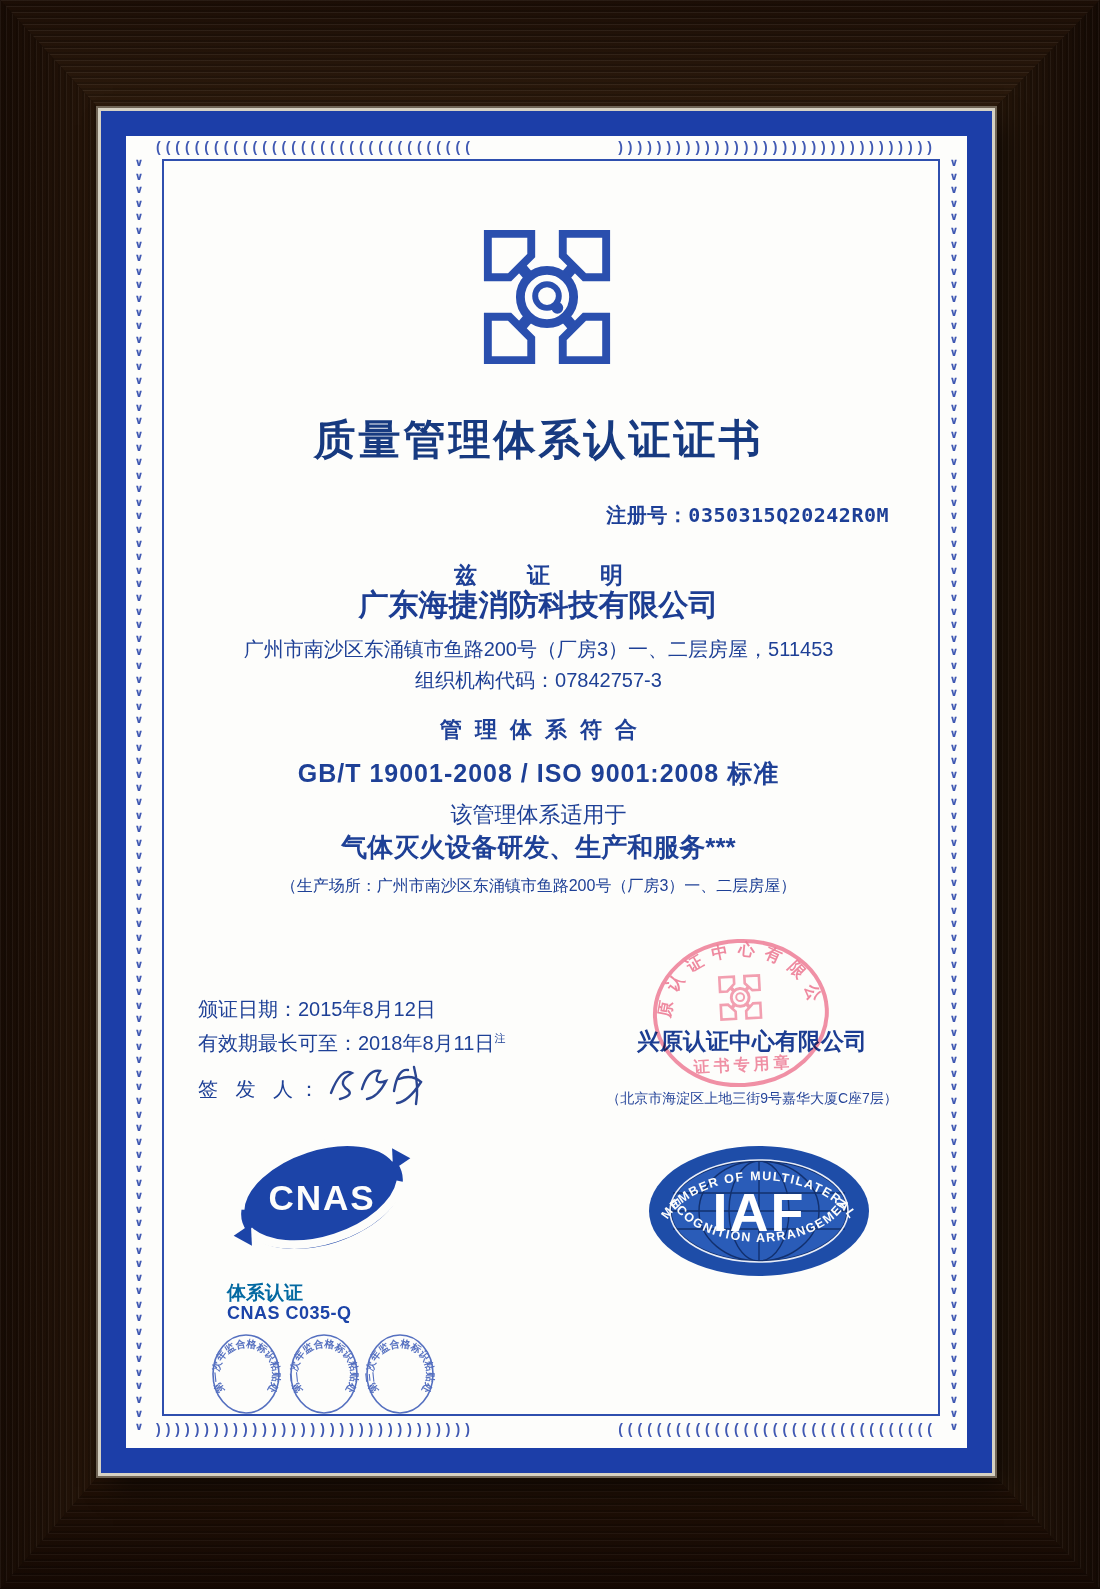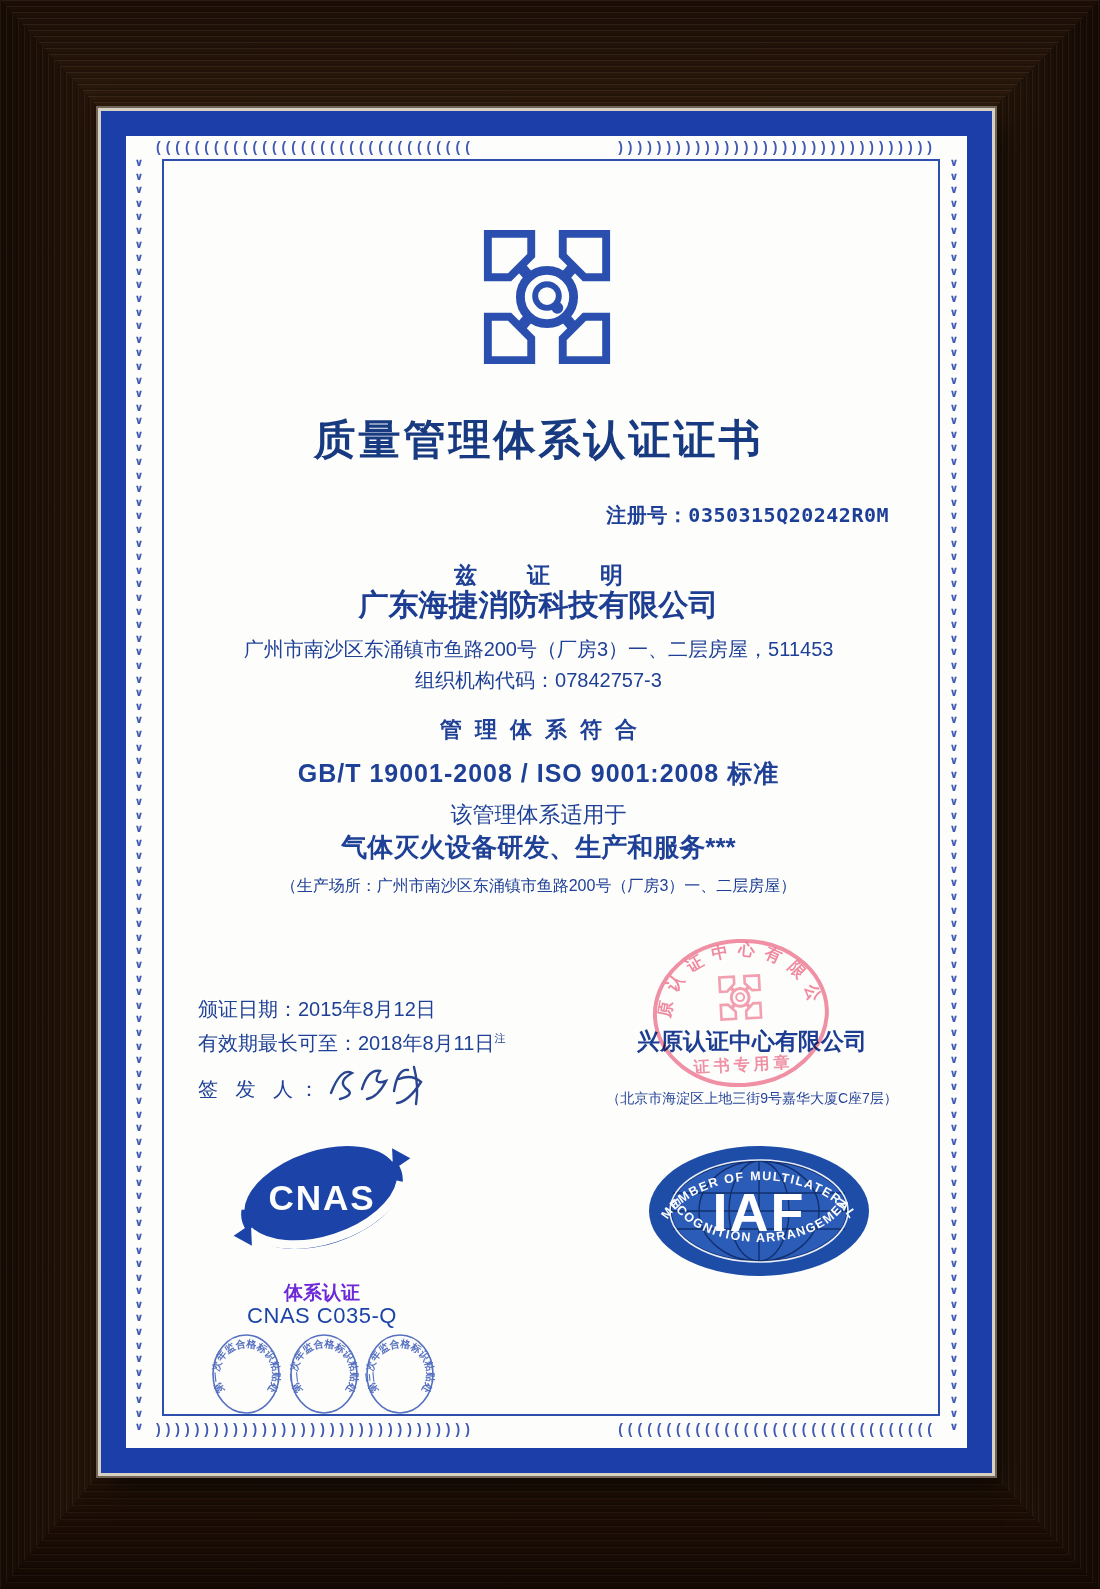--- a/index.html
+++ b/index.html
@@ -60,24 +60,24 @@
   .valid sup{font-size:11px;}
   .signer{position:absolute;left:72px;top:940px;font-size:20px;letter-spacing:6px;}
   .signature{position:absolute;left:200px;top:924px;}
   .certifier-name{position:absolute;left:461px;width:330px;top:890px;text-align:center;
                   font-size:23px;font-weight:bold;color:#1c3d92;}
   .certifier-addr{position:absolute;left:446px;width:360px;top:954px;text-align:center;
                   font-size:14px;color:#26459a;}
   .stamp{position:absolute;left:520px;top:797px;mix-blend-mode:multiply;opacity:.92;
          transform:rotate(-3deg);}
   .cnas-logo{position:absolute;left:101px;top:986px;}
-  .cnas-cap1{position:absolute;left:101px;width:190px;top:1144px;text-align:center;
-             font-size:19px;font-weight:bold;color:#6d28d9;}
-  .cnas-cap2{position:absolute;left:101px;width:190px;top:1167px;text-align:center;
-             font-size:22px;font-weight:normal;color:#1c44a8;letter-spacing:.5px;}
+  .cnas-cap1{position:absolute;left:101px;width:190px;top:1144px;text-align:left;
+             font-size:19px;font-weight:bold;color:#0369a1;}
+  .cnas-cap2{position:absolute;left:101px;width:190px;top:1167px;text-align:left;
+             font-size:18px;font-weight:bold;color:#1c44a8;letter-spacing:.5px;}
   .iaf-logo{position:absolute;left:520px;top:1007px;}
   .note{position:absolute;left:402px;width:404px;top:1150px;margin:0;
         font-size:16.5px;line-height:26px;color:#1e4096;font-weight:bold;
         padding-left:36px;text-indent:-36px;text-align:justify;}
   .sticker{position:absolute;top:1193px;}
   .sticker.s1{left:80px;} .sticker.s2{left:158px;} .sticker.s3{left:234px;}
 </style>
 </head>
 <body>
 

